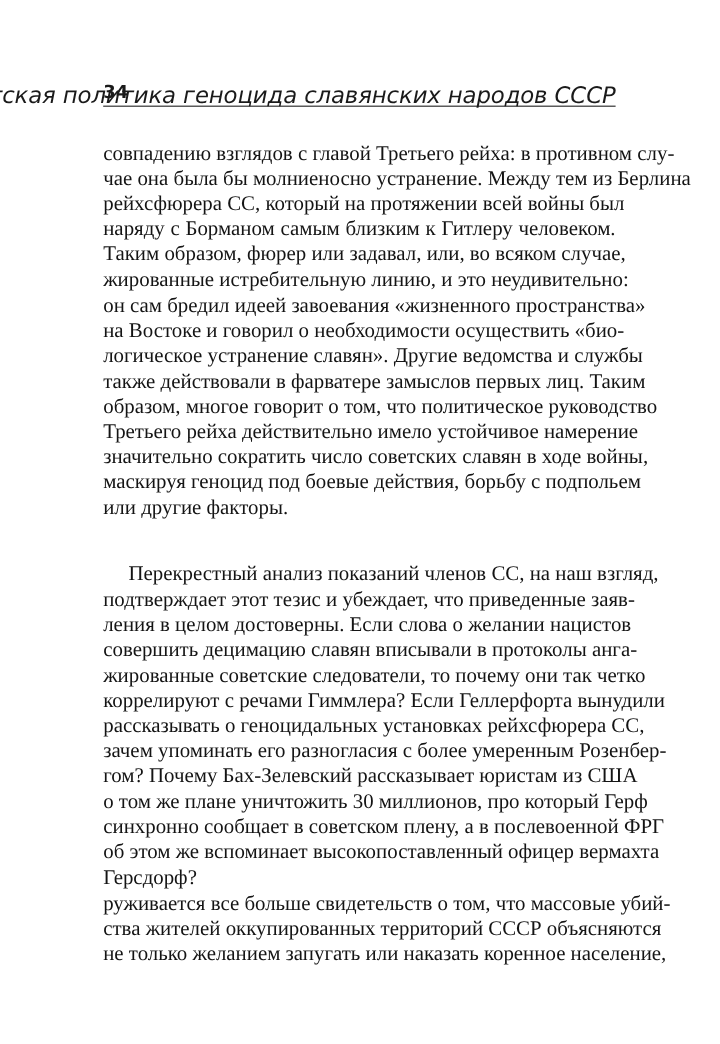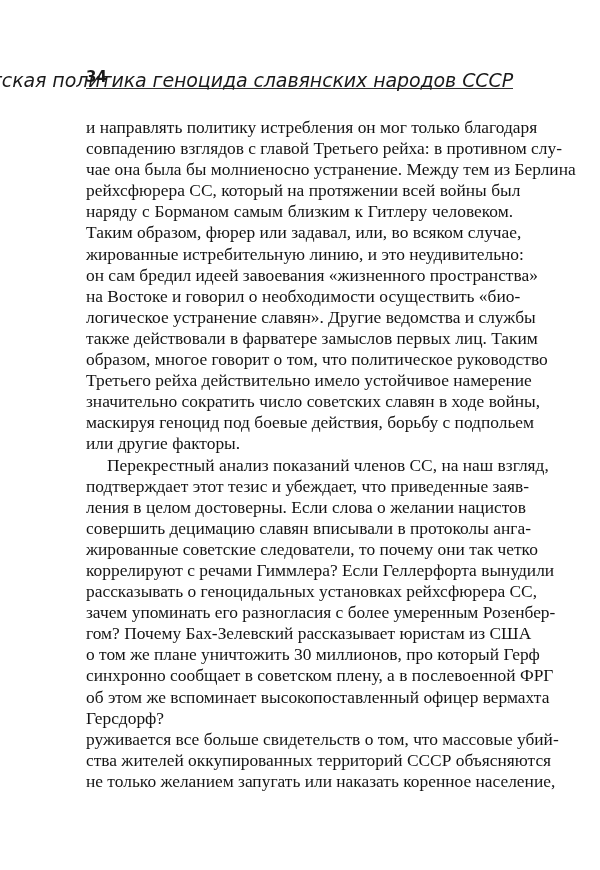--- a/index.html
+++ b/index.html
@@ -21,33 +21,32 @@
     .body-text {
       position: absolute; left: 86px; top: 117px; width: 427px;
       font-family: "Liberation Serif", serif; font-size: 17.4px;
       line-height: 21.1px; color: #141414;
     }
     .line {
       display: block; white-space: nowrap; text-align: justify;
       text-align-last: justify; height: 21.1px;
     }
     .line.last { text-align-last: left; }
-    .line.indent { padding-left: 21px; }
+    .line.indent { padding-left: 21px; margin-top: 34px; }
   </style>
 </head>
 <body>
 
 <div class="header">
   <span class="page-num">34</span>
   <span class="running-title">Нацистская политика  геноцида славянских народов СССР</span>
 </div>
 
 <div class="body-text">
   <div>
-    <span class="line">и направлять политику истребления он мог только благодаря</span>
     <span class="line">совпадению взглядов с главой Третьего рейха: в противном слу-</span>
     <span class="line">чае она была бы молниеносно устранение. Между тем из Берлина</span>
     <span class="line">рейхсфюрера СС, который на протяжении всей войны был</span>
     <span class="line">наряду с Борманом самым близким к Гитлеру человеком.</span>
     <span class="line">Таким образом, фюрер или задавал, или, во всяком случае,</span>
     <span class="line">жированные истребительную линию, и это неудивительно:</span>
     <span class="line">он сам бредил идеей завоевания «жизненного пространства»</span>
     <span class="line">на Востоке и говорил о необходимости осуществить «био-</span>
     <span class="line">логическое устранение славян». Другие ведомства и службы</span>
     <span class="line">также действовали в фарватере замыслов первых лиц. Таким</span>

